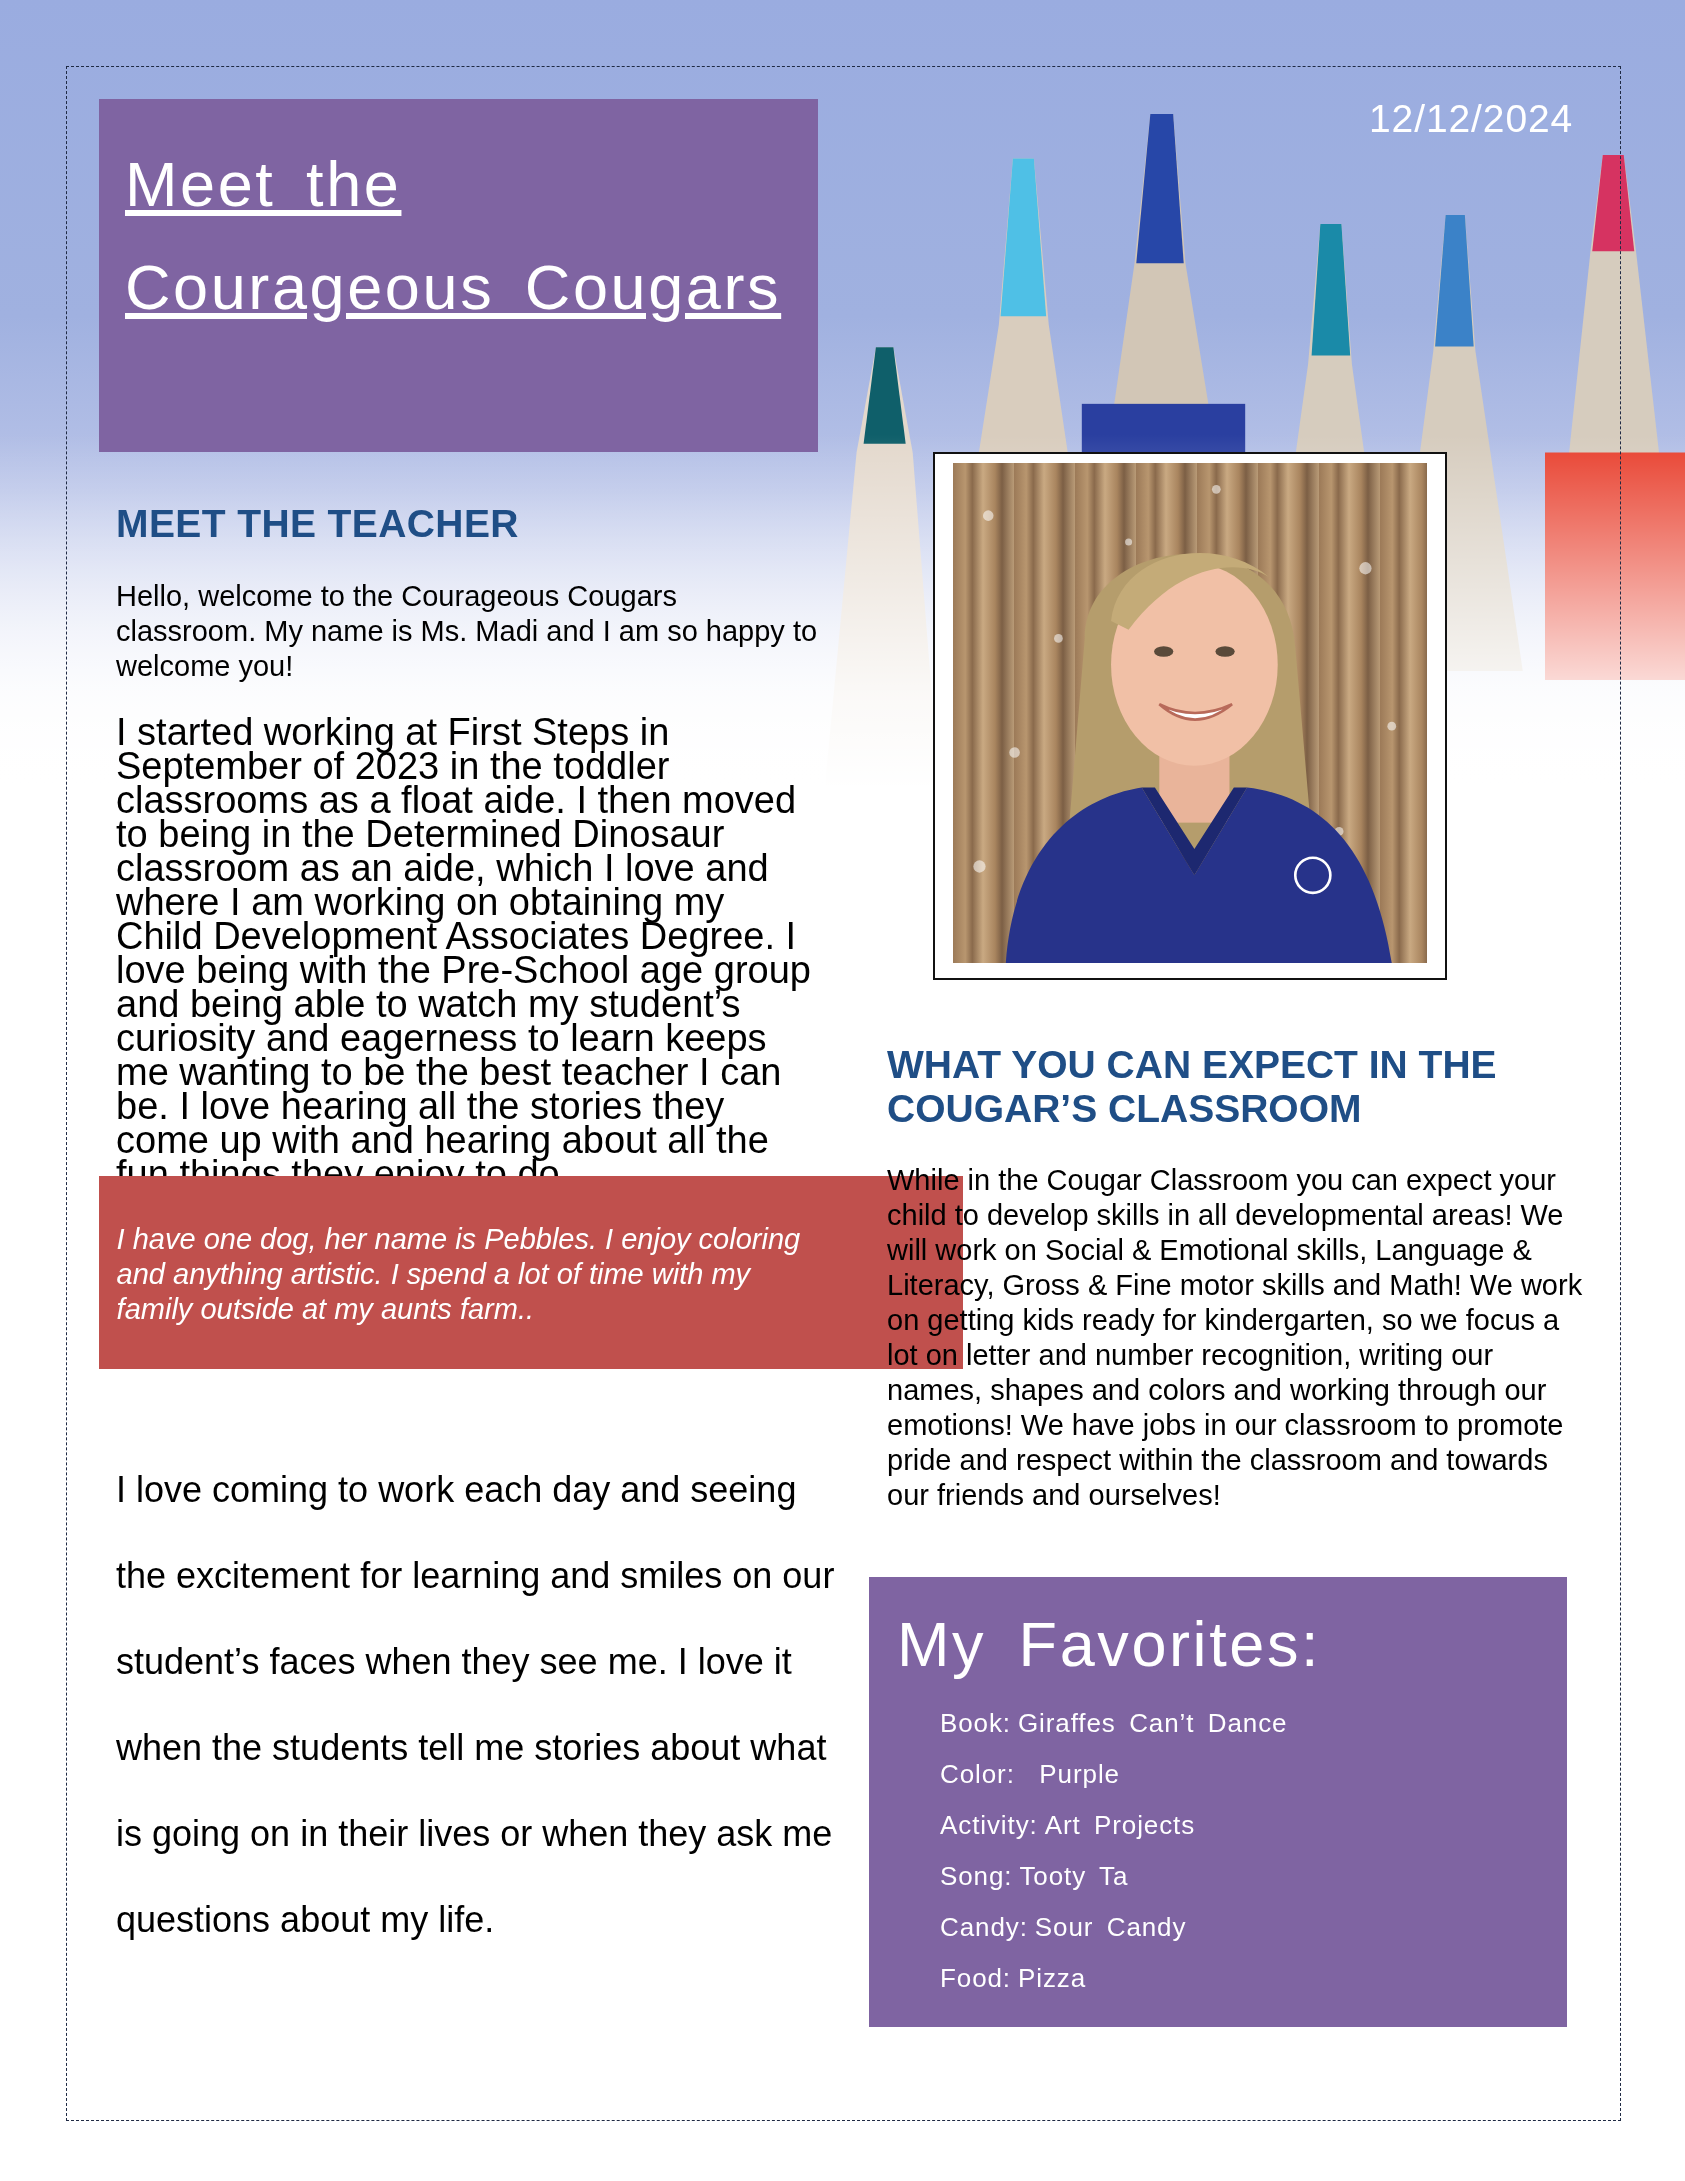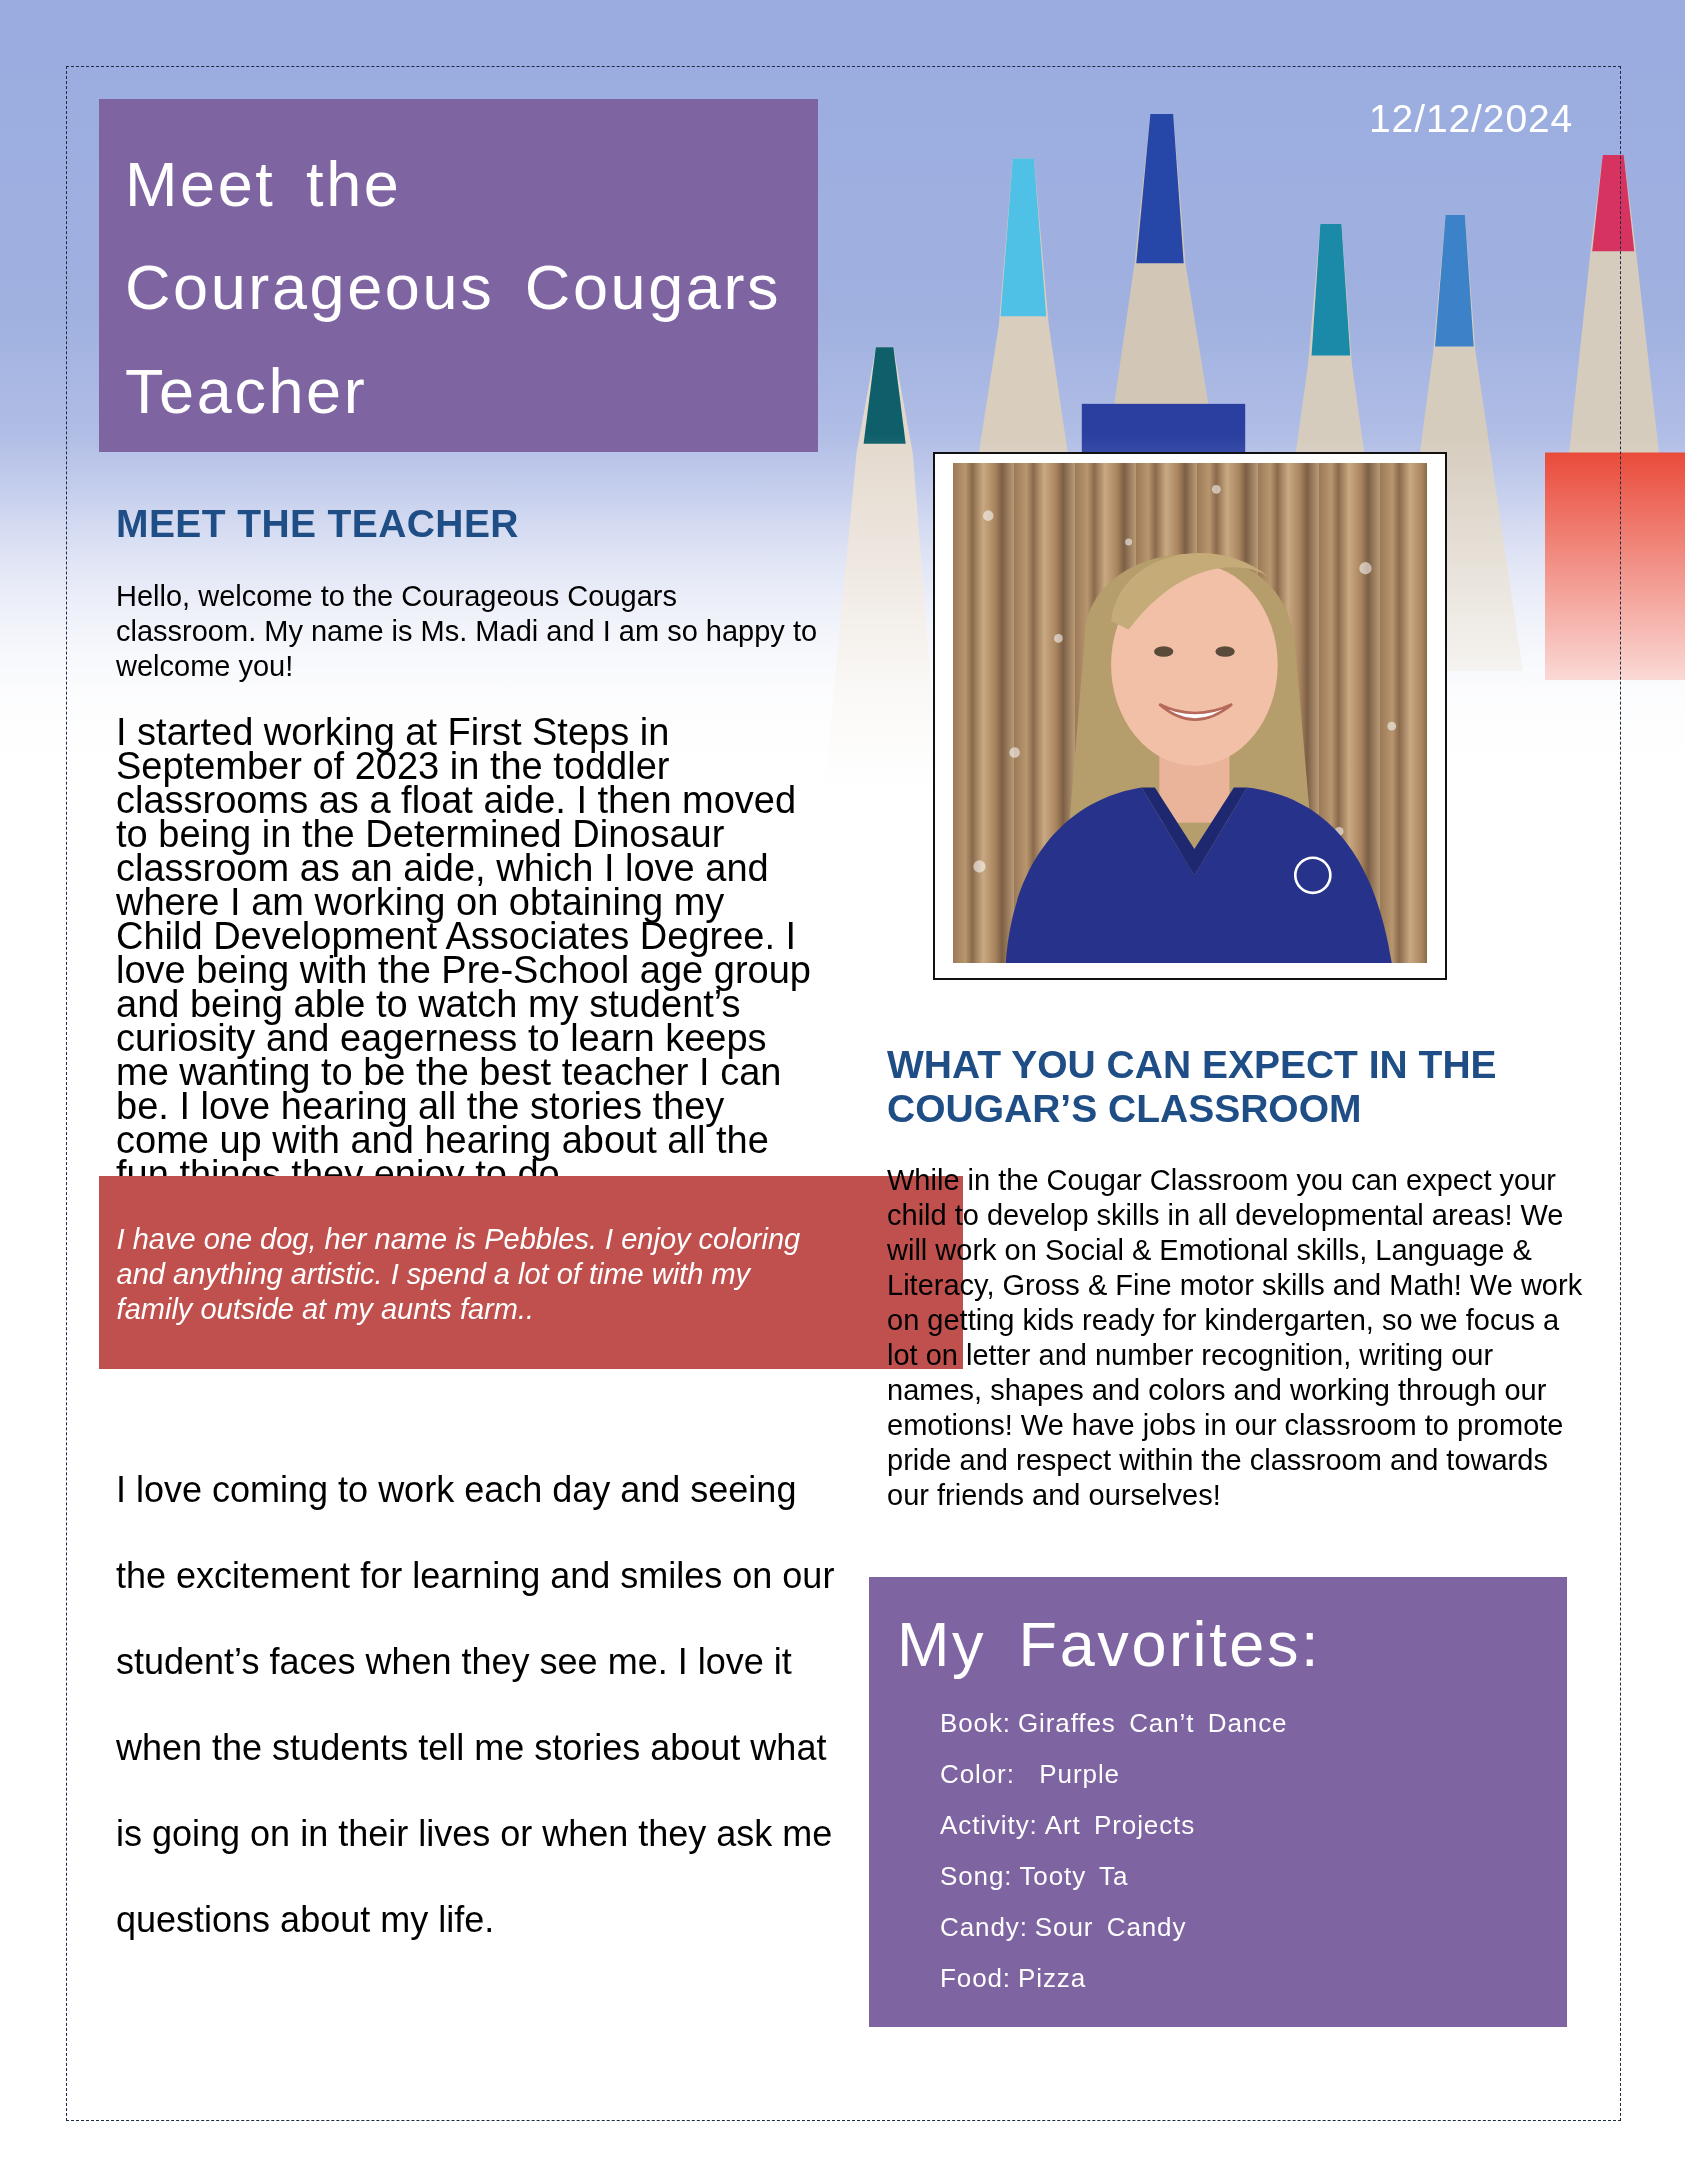--- a/index.html
+++ b/index.html
@@ -25,21 +25,21 @@
     border: 1.8px dashed #1f2a44;
   }
 
   
   .title-box {
     position: absolute; left: 99px; top: 99px; width: 719px; height: 353px;
     background: #7f64a2; padding: 35px 0 0 26px;
   }
   .title-line {
     display: block; color: #ffffff; font-size: 63px; letter-spacing: 2.6px; word-spacing: 10.5px;
-    line-height: 107px; height: 107px; margin-top: -3.5px;
+    line-height: 107px; height: 107px; margin-top: -3.5px; text-decoration: underline;
   }
 
   .date {
     position: absolute; left: 1369px; top: 97px; font-size: 39px; color: #ffffff; letter-spacing: 0.9px;
   }
 
   
   .h-meet {
     position: absolute; left: 116px; top: 502px; font-size: 39px; color: #1f4e86; letter-spacing: 0.4px;
   }
@@ -136,21 +136,20 @@
       </svg>
   </div>
   <div class="banner-fade"></div>
 </div>
 
 <div class="frame"></div>
 
 <div class="title-box">
   <span class="title-line">Meet the</span>
   <span class="title-line">Courageous Cougars</span>
-  <span class="title-line">Teacher</span>
 </div>
 
 <div class="date">12/12/2024</div>
 
 <h2 class="h-meet">MEET THE TEACHER</h2>
 <p class="intro">Hello, welcome to the Courageous Cougars classroom. My name is Ms. Madi and I am so happy to welcome you!</p>
 <p class="bio">I started working at First Steps in September of 2023 in the toddler classrooms as a float aide. I then moved to being in the Determined Dinosaur classroom as an aide, which I love and  where I am working on obtaining my Child Development Associates Degree. I love being with the Pre-School age group and being able to watch my student’s curiosity and eagerness to learn keeps me wanting to be the best teacher I can be. I love hearing all the stories they come up with and hearing about all the fun things they enjoy to do.</p>
 
 <div class="red-box">
   <p>I have one dog, her name is Pebbles. I enjoy coloring and anything artistic. I spend a lot of time with my family outside at my aunts farm..</p>

